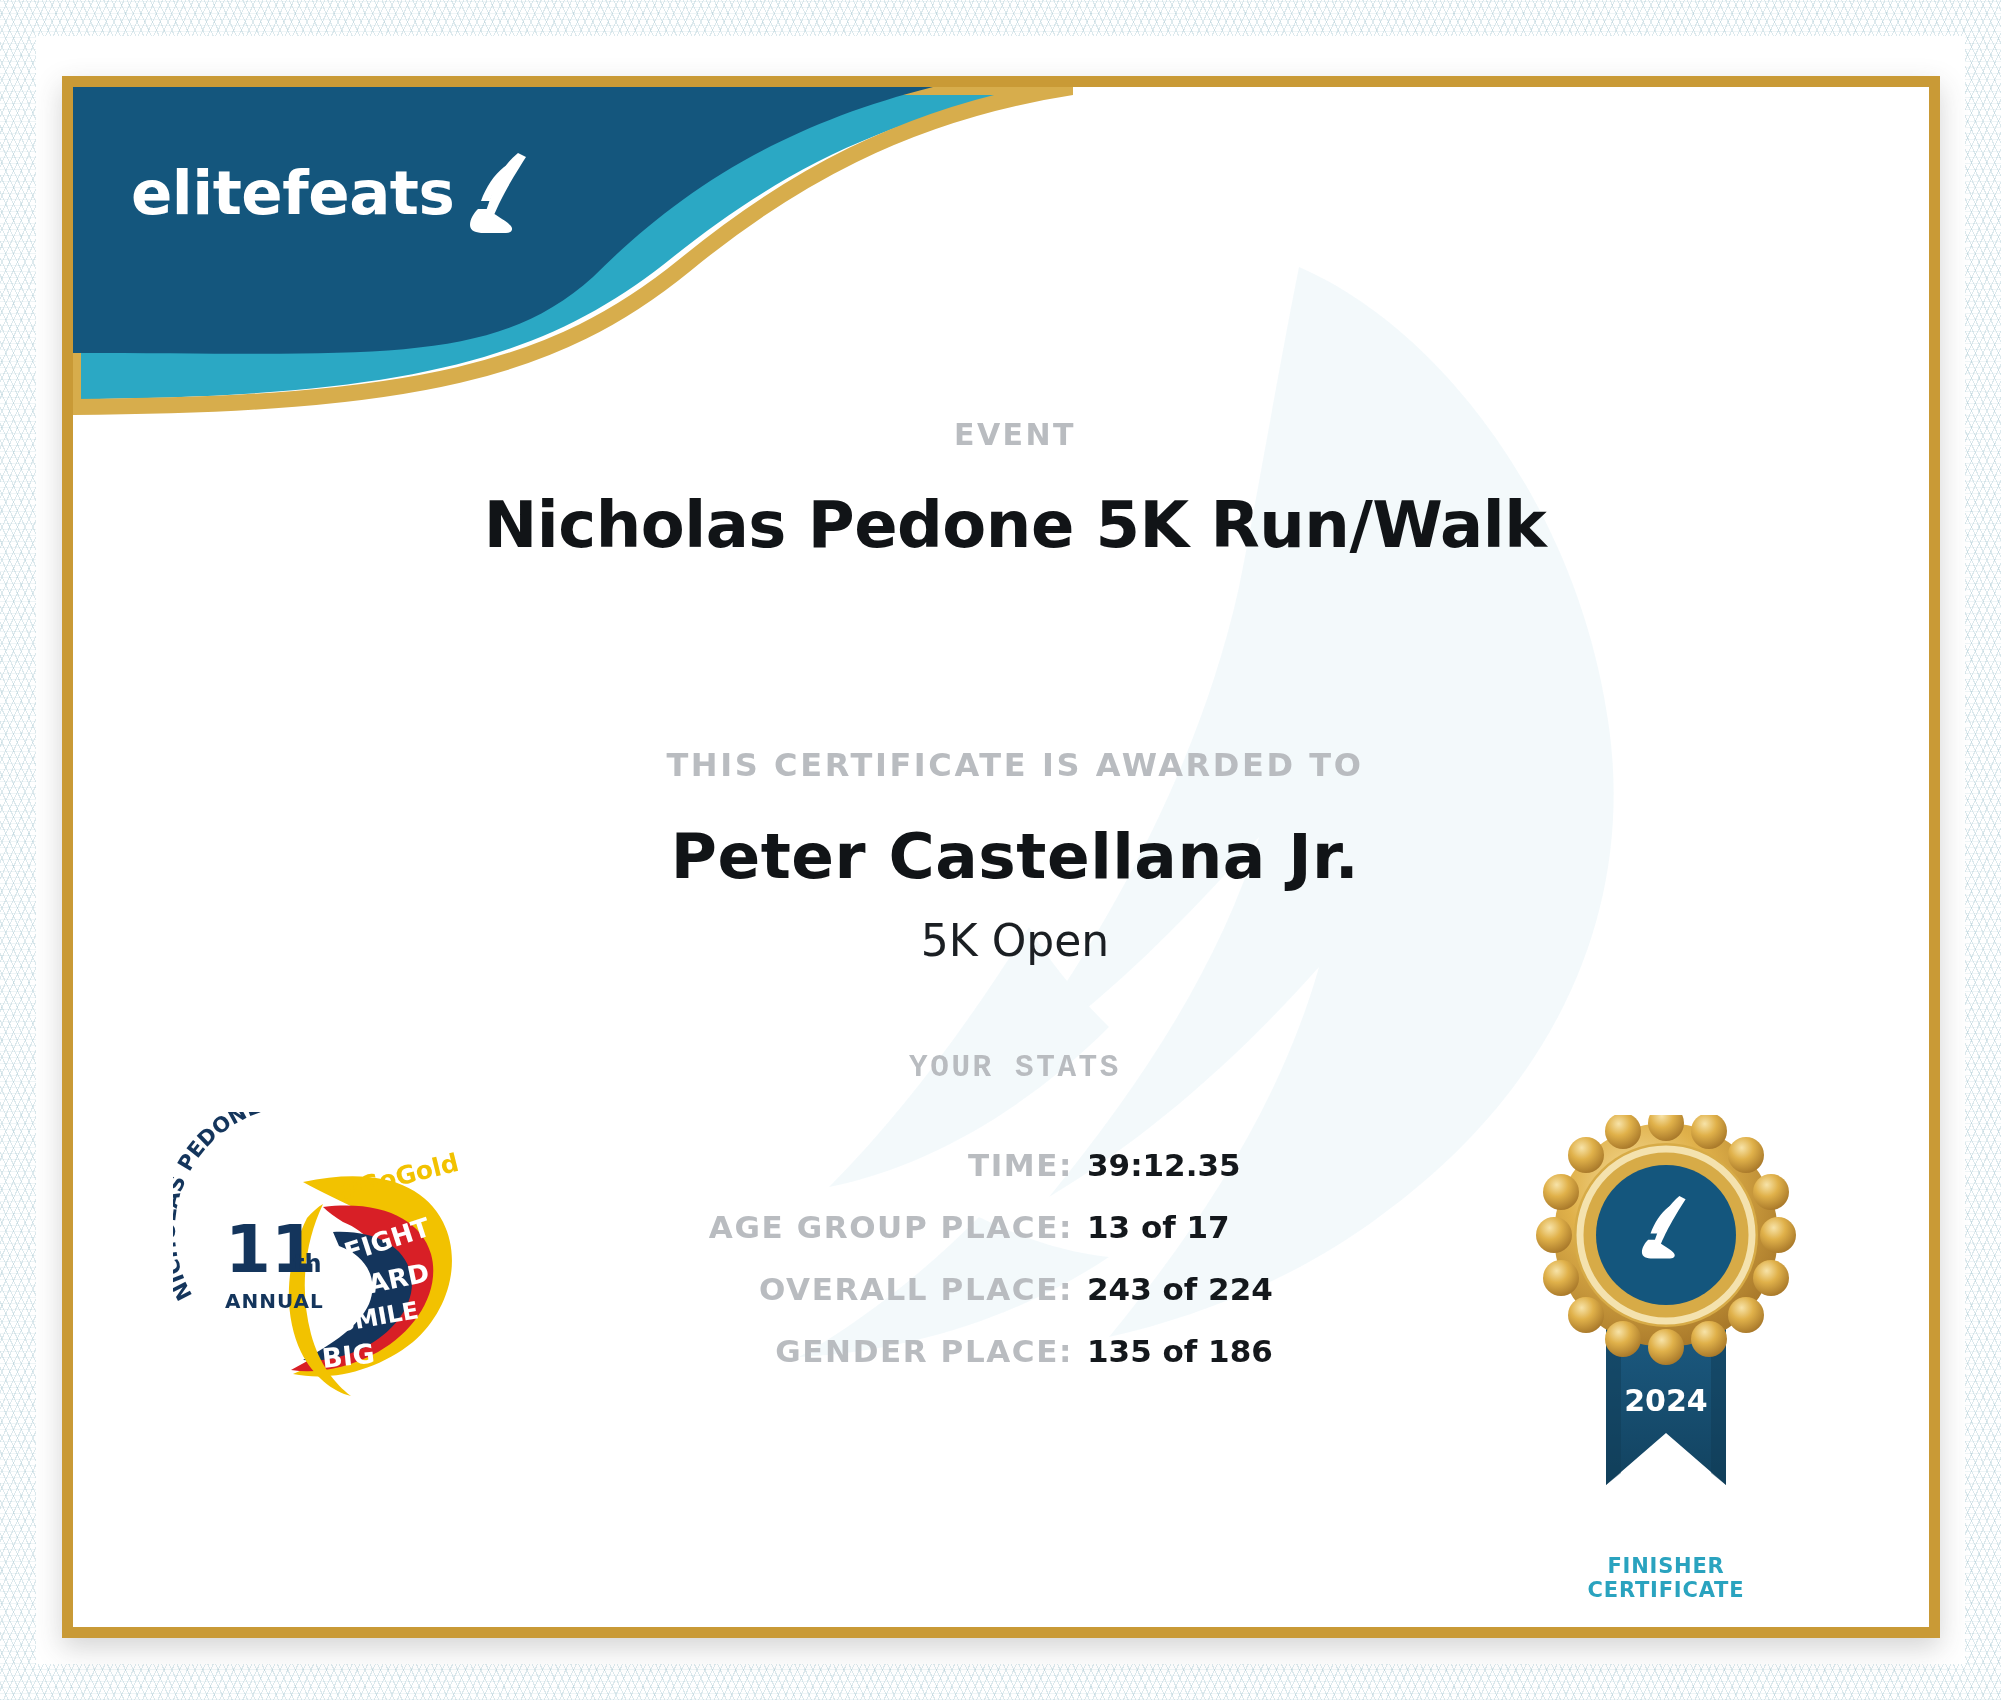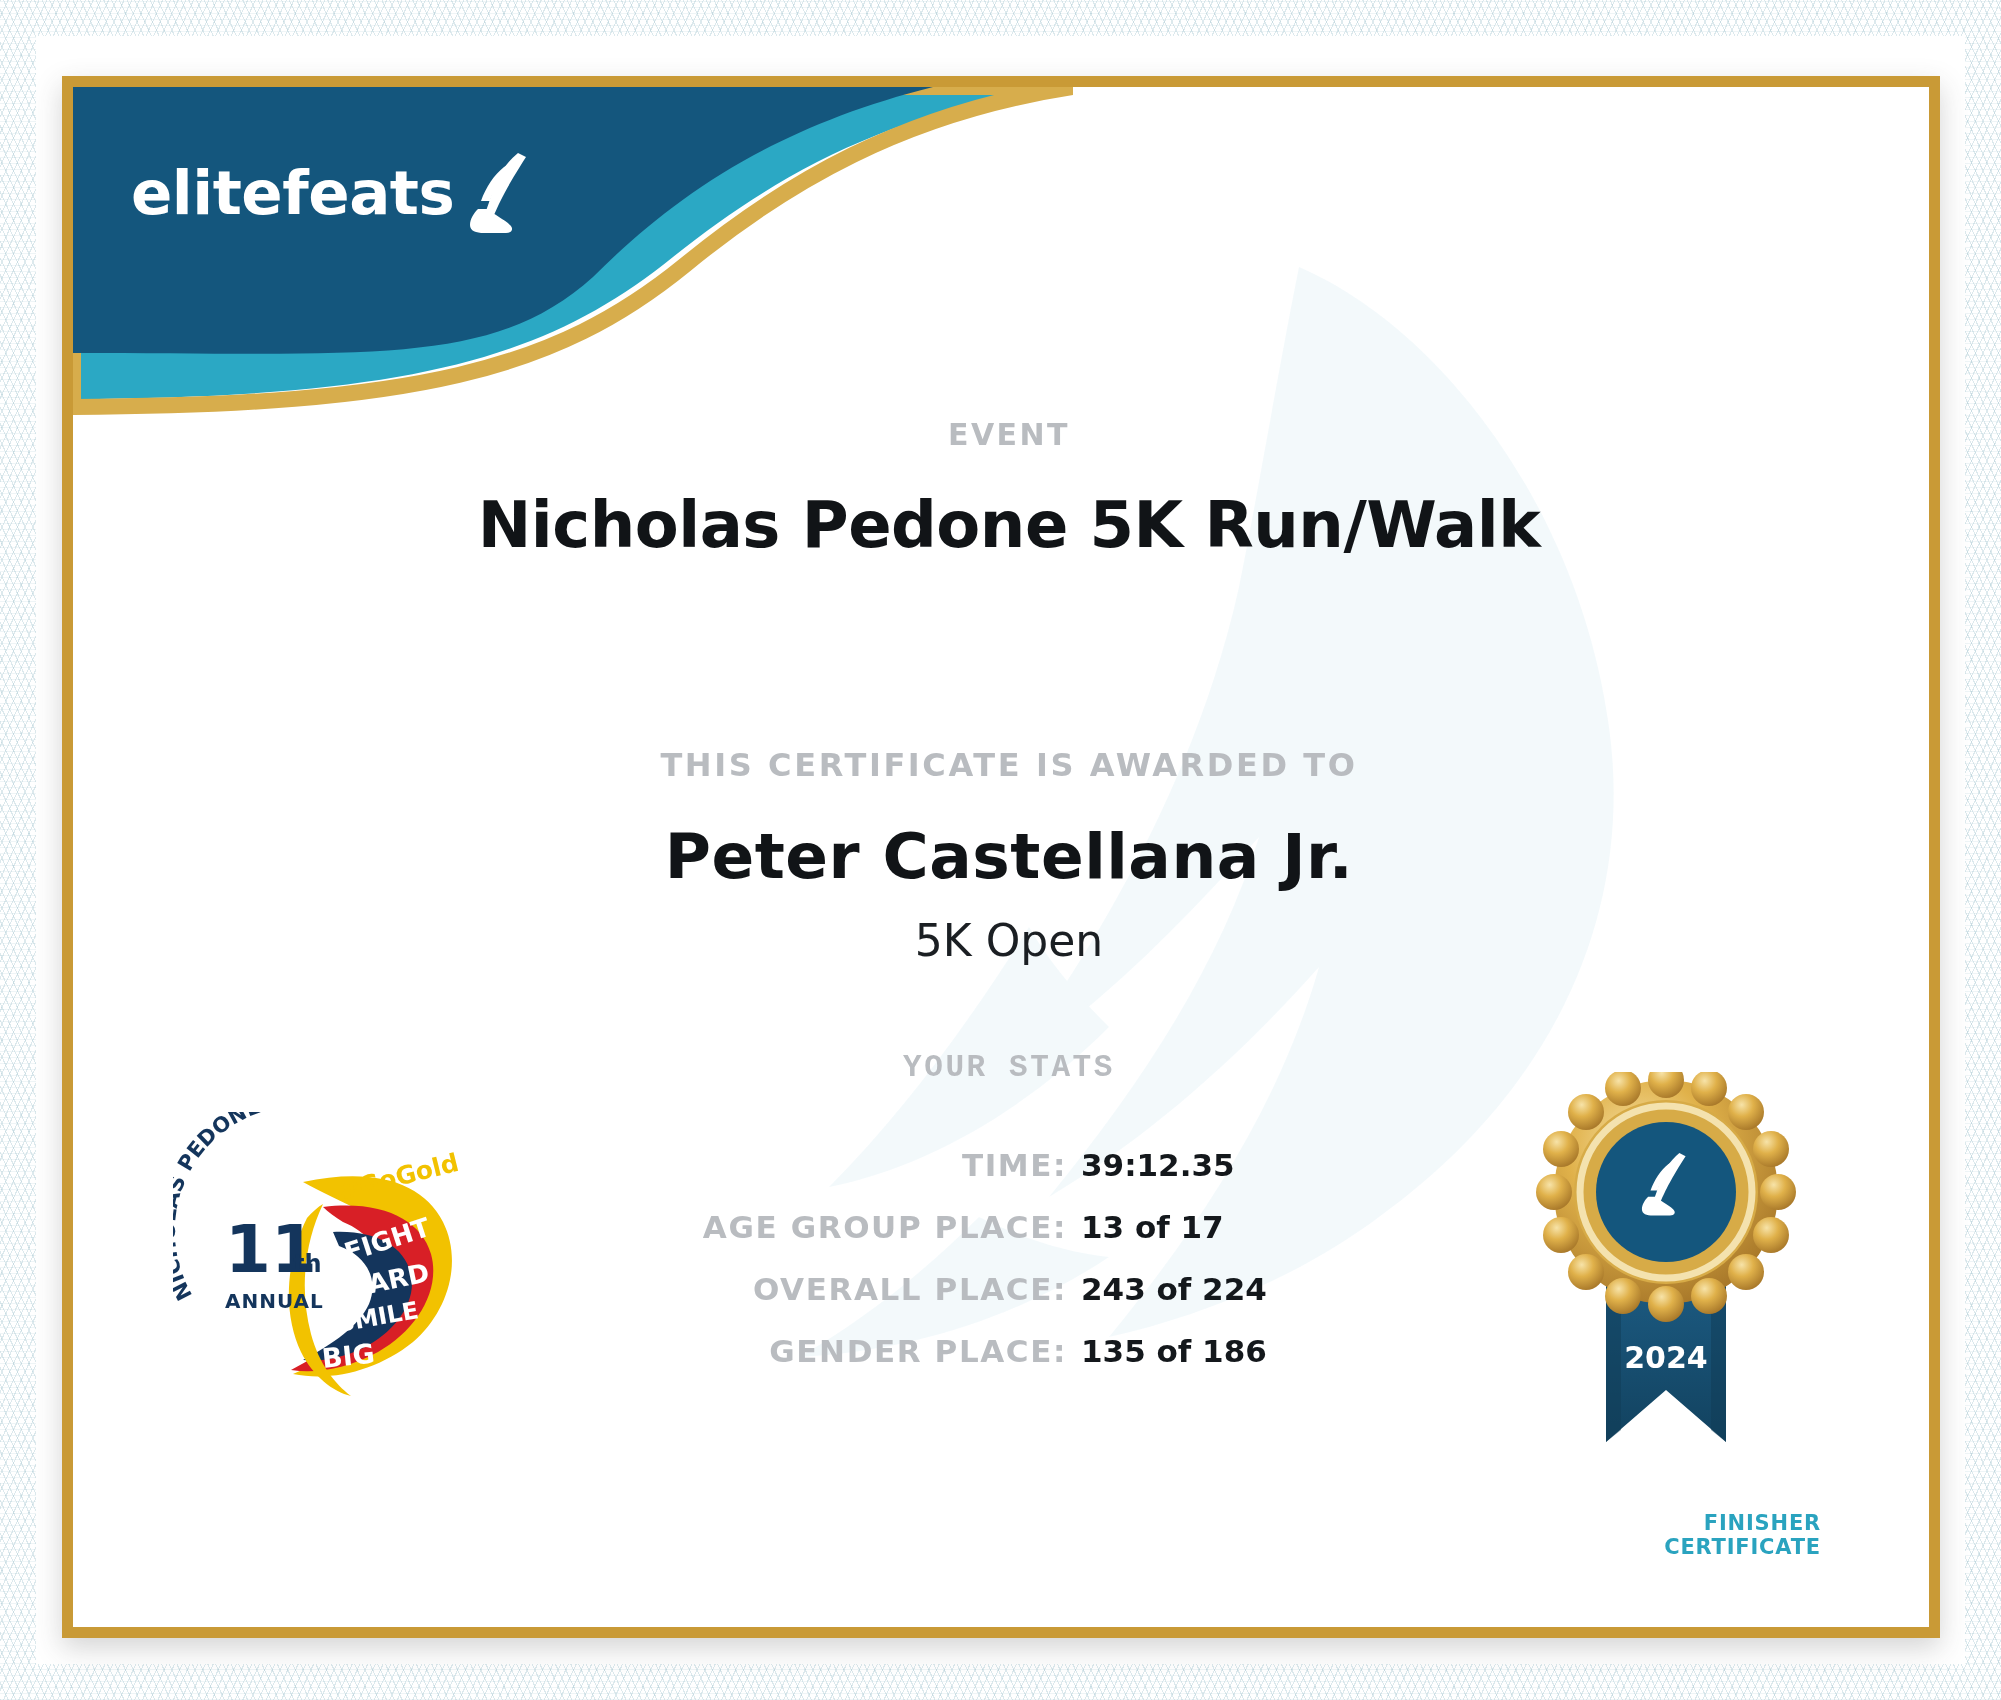--- a/index.html
+++ b/index.html
@@ -95,21 +95,21 @@
     color: #ffffff;
     font-size: 61px;
     font-weight: 700;
     letter-spacing: -0.5px;
     font-family: "DejaVu Sans", sans-serif;
   }
 
   
   .content {
     position: absolute;
-    left: 8px;
+    left: 14px;
     top: 330px;
     width: 100%;
     text-align: center;
   }
   .label-muted {
     color: #b9bcc0;
     font-size: 30px;
     letter-spacing: 2.4px;
     font-weight: 600;
     font-family: "DejaVu Sans", sans-serif;
@@ -189,23 +189,23 @@
     left: 100px;
     top: 1025px;
     width: 330px;
     height: 300px;
   }
 
   
   .medal-block {
     position: absolute;
     right: 108px;
-    top: 985px;
+    top: 1028px;
     width: 310px;
-    text-align: right;
+    text-align: center;
   }
   .finisher-text {
     margin-top: 16px;
     color: #2aa3bf;
     font-size: 21px;
     font-weight: 700;
     line-height: 1.12;
     letter-spacing: 0.8px;
     font-family: "DejaVu Sans", sans-serif;
   }

